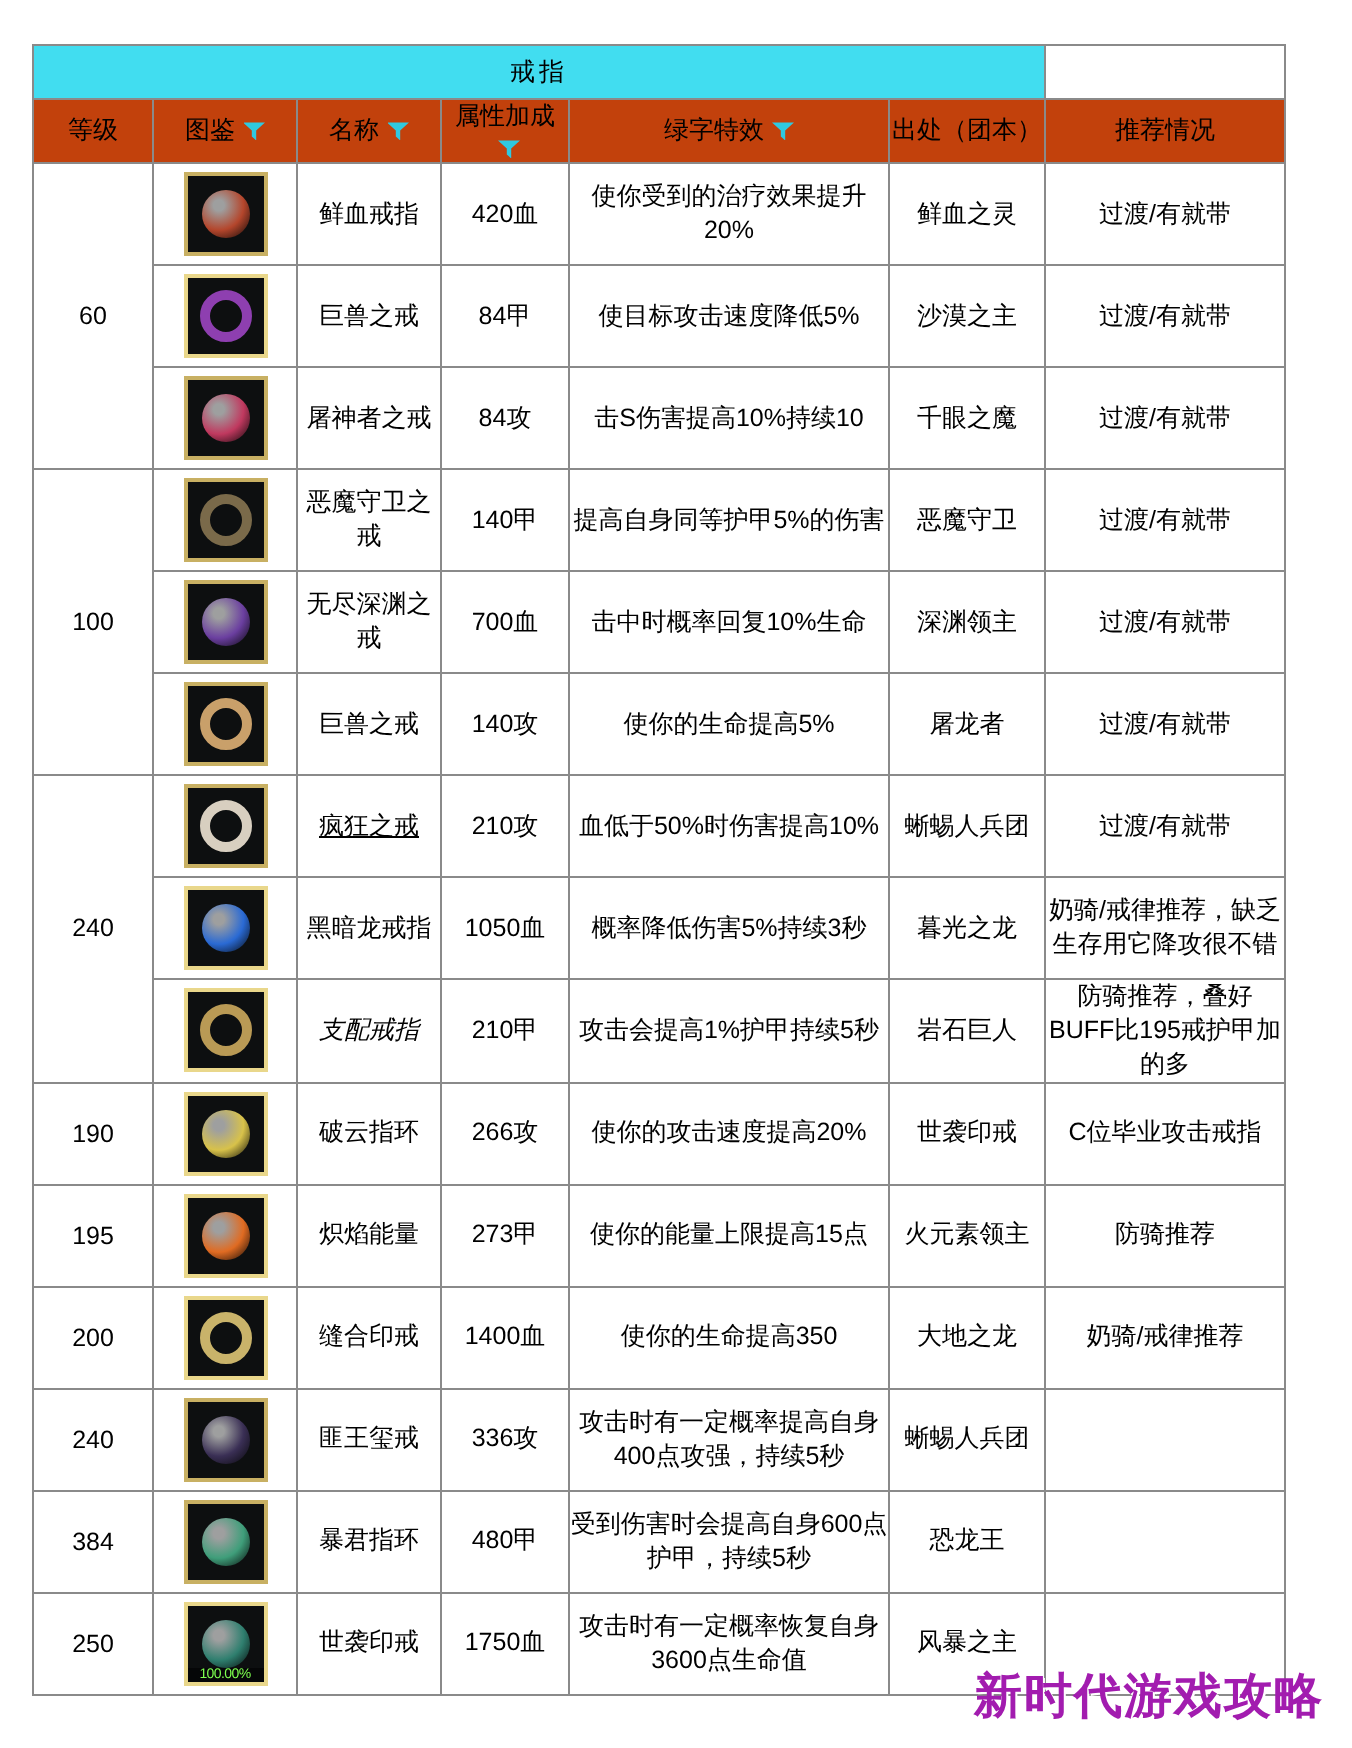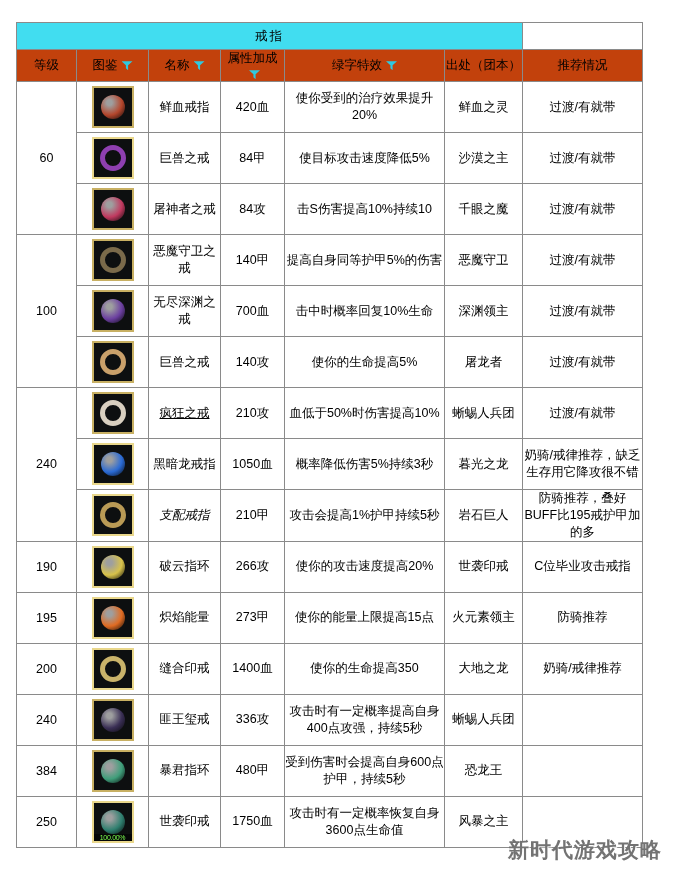--- a/index.html
+++ b/index.html
@@ -79,22 +79,22 @@
     position:absolute;left:0;bottom:0;
     width:100%;
     font-size:7px;
     color:#7dff4f;
     background:rgba(0,0,0,.55);
     text-align:center;
     letter-spacing:-0.3px;
   }
   #watermark{
     position:absolute;right:14px;bottom:10px;
-    font-size:21px;font-weight:bold;
-    color:#737373;
+    font-size:24px;font-weight:bold;
+    color:#a21caf;
     letter-spacing:1px;
     text-shadow:1px 1px 0 #fff;
   }
 </style>
 </head>
 <body>
 
 <div id="wrap">
   <table class="grid">
     <colgroup>

